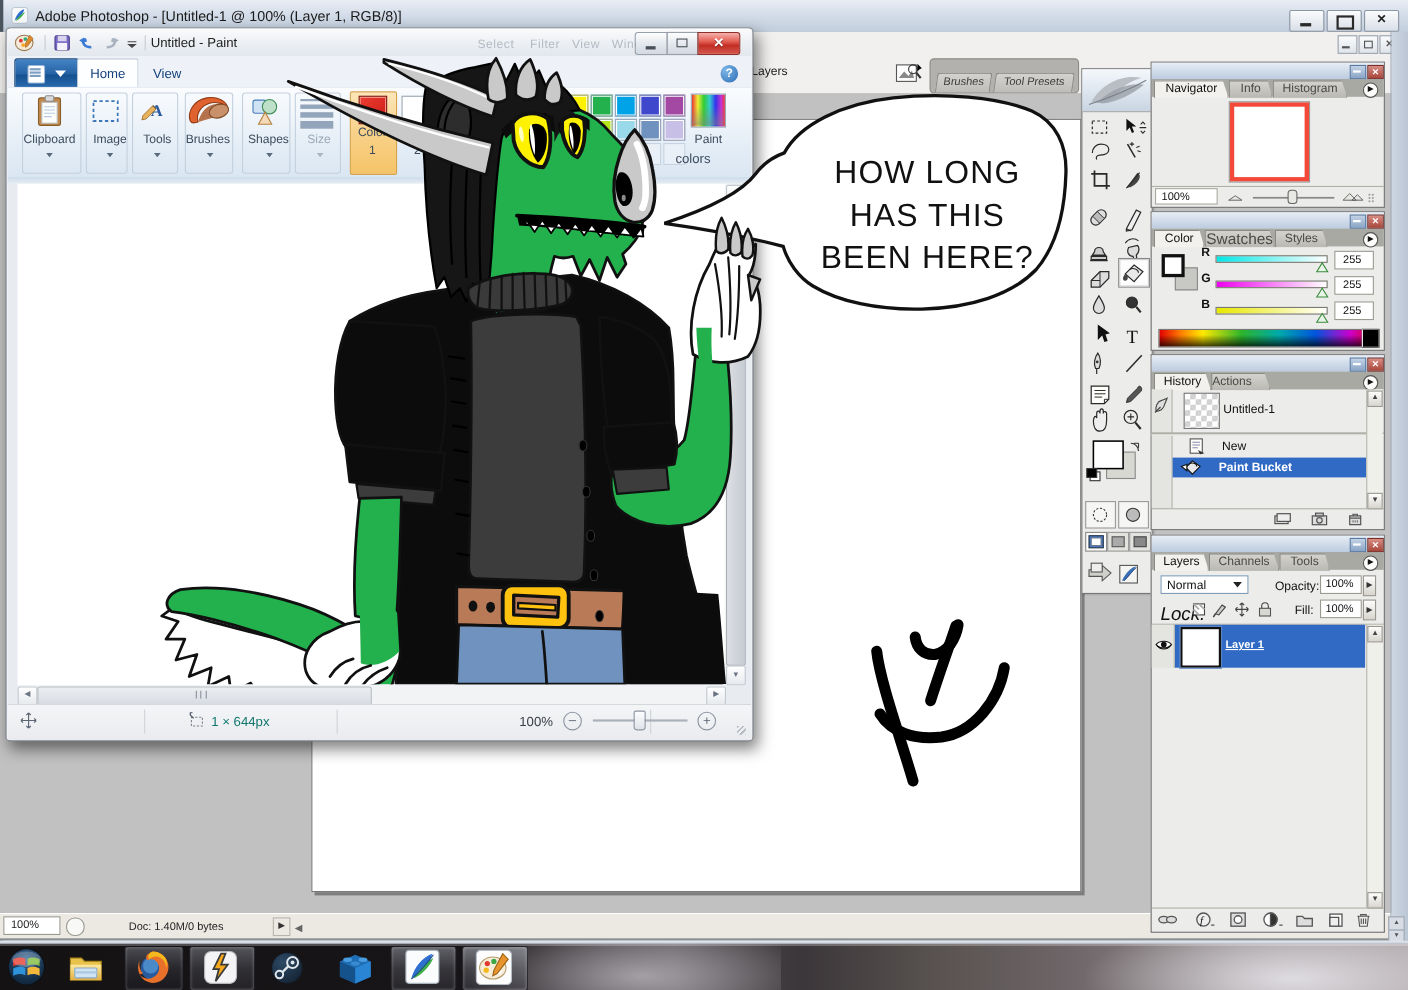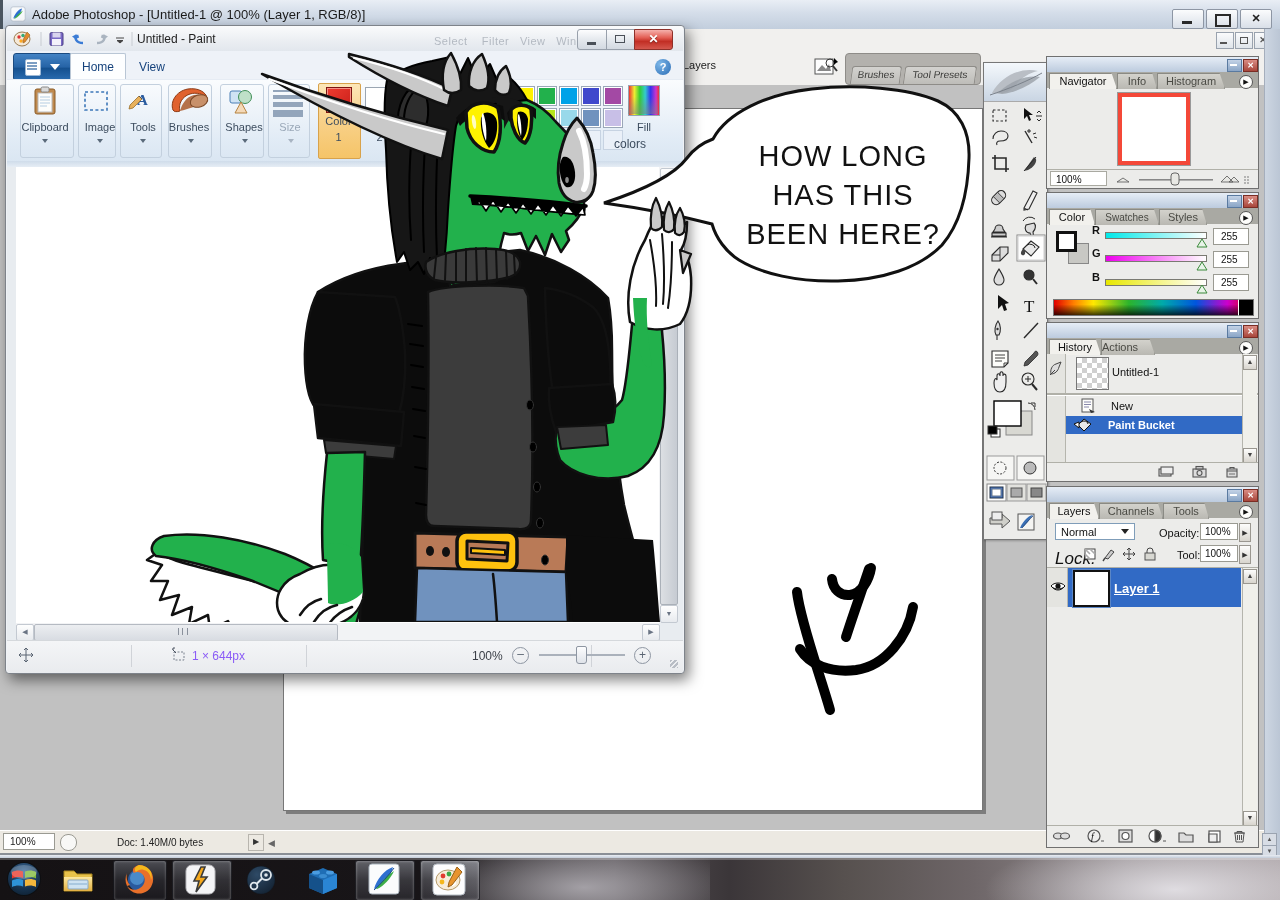--- a/index.html
+++ b/index.html
@@ -209,21 +209,21 @@
 </div>
 
 <div class="abs" style="left:1046px;top:192px;width:211px;height:125px;background:#ececea;border:1px solid #707070;">
  <div class="abs" style="left:0;top:0;width:211px;height:15px;background:linear-gradient(#e6edf6,#bccbde);border-bottom:1px solid #94a2b5;"></div>
  <div class="abs" style="left:180px;top:2px;width:13px;height:11px;background:linear-gradient(#c3d2e6,#8aa5c6);border:1px solid #5a7aa0;">
       <div class="abs" style="left:2px;top:4px;width:7px;height:2px;background:#fff;"></div>
     </div>
  <div class="abs" style="left:196px;top:2px;width:13px;height:11px;background:linear-gradient(#da8d84,#a8453a);border:1px solid #7a2d24;color:#fff;font-size:8px;font-weight:bold;text-align:center;line-height:11px;">✕</div>
  <div class="abs" style="left:0;top:15px;width:211px;height:16px;background:#a9a9a3;"></div>
  <div class="abs" style="left:2px;top:16px;width:44px;height:15px;background:#f2f1ed;border:1px solid #8a8a84;border-bottom:none;font-size:11px;color:#111;text-align:center;line-height:15px;clip-path:polygon(0 0,90% 0,100% 100%,0 100%);">Color</div>
- <div class="abs" style="left:48px;top:16px;width:62px;height:15px;background:linear-gradient(#d3d2cc,#b9b8b2);border:1px solid #8a8a84;border-bottom:none;font-size:10px;color:#4a4a44;text-align:center;line-height:15px;clip-path:polygon(0 0,92% 0,100% 100%,0 100%);">Swatches</div>
+ <div class="abs" style="left:48px;top:16px;width:62px;height:15px;background:linear-gradient(#d3d2cc,#b9b8b2);border:1px solid #8a8a84;border-bottom:none;font-size:14px;color:#4a4a44;text-align:center;line-height:15px;clip-path:polygon(0 0,92% 0,100% 100%,0 100%);">Swatches</div>
  <div class="abs" style="left:112px;top:16px;width:46px;height:15px;background:linear-gradient(#d3d2cc,#b9b8b2);border:1px solid #8a8a84;border-bottom:none;font-size:11px;color:#4a4a44;text-align:center;line-height:15px;clip-path:polygon(0 0,90% 0,100% 100%,0 100%);">Styles</div>
  <div class="abs" style="left:192px;top:18px;width:12px;height:12px;border-radius:7px;background:#fdfdfb;border:1px solid #555;color:#111;font-size:7px;text-align:center;line-height:12px;">▶</div>
  <div class="abs" style="left:21px;top:50px;width:19px;height:19px;background:#c8c8c4;border:1px solid #888;"></div>
  <div class="abs" style="left:9px;top:38px;width:15px;height:15px;background:#fff;border:3px solid #111;"></div>
  <div class="abs" style="left:45px;top:31px;font-size:11px;font-weight:bold;color:#111;">R</div>
  <div class="abs" style="left:58px;top:39px;width:100px;height:5px;border:1px solid #7a7a72;background:linear-gradient(90deg,#00e8e8,#ffffff);"></div>
  <div class="abs" style="left:45px;top:54px;font-size:11px;font-weight:bold;color:#111;">G</div>
  <div class="abs" style="left:58px;top:62px;width:100px;height:5px;border:1px solid #7a7a72;background:linear-gradient(90deg,#ee00ee,#ffffff);"></div>
  <div class="abs" style="left:45px;top:78px;font-size:11px;font-weight:bold;color:#111;">B</div>
  <div class="abs" style="left:58px;top:86px;width:100px;height:5px;border:1px solid #7a7a72;background:linear-gradient(90deg,#e8e800,#ffffff);"></div>
@@ -314,34 +314,34 @@
   <g stroke="#444" fill="none" stroke-width="1">
    <rect x="2" y="3" width="10" height="10" fill="#fff"></rect>
         <path d="M2,3 l5,5 M7,3 l5,5 M2,8 l5,5" stroke-width="1.6" stroke="#aaa"></path>
    <path d="M22,12 L28,4 L31,6 L25,13 Z" fill="#ccc"></path>
         <path d="M22,12 l-2,3" stroke-width="1.4"></path>
    <path d="M46,2 v12 M40,8 h12 M46,2 l-2,2 M46,2 l2,2 M46,14 l-2,-2 M46,14 l2,-2 M40,8 l2,-2 M40,8 l2,2 M52,8 l-2,-2 M52,8 l-2,2"></path>
    <rect x="62" y="7" width="10" height="7" fill="#d8d8d2" stroke="#555"></rect>
         <path d="M64,7 v-2 a3,3 0 0 1 6,0 v2"></path>
   </g>
  </svg>
- <div class="abs" style="left:130px;top:62px;font-size:11px;color:#111;">Tool:</div>
+ <div class="abs" style="left:130px;top:62px;font-size:11px;color:#111;">Fill:</div>
  <div class="abs" style="left:153px;top:58px;width:38px;height:17px;background:#fff;border:1px solid #9a9a92;font-size:10px;color:#111;line-height:16px;padding-left:4px;box-sizing:border-box;">100%</div>
  <div class="abs" style="left:192px;top:58px;width:12px;height:19px;background:linear-gradient(#fdfdfc,#d8d5ce);border:1px solid #9a9790;color:#333;font-size:7px;text-align:center;line-height:18px;box-sizing:border-box;">▶</div>
  <div class="abs" style="left:0;top:80px;width:211px;height:1px;background:#b0b0a8;"></div>
 
  <div class="abs" style="left:20px;top:81px;width:174px;height:39px;background:#316ac5;"></div>
  <div class="abs" style="left:0;top:81px;width:20px;height:39px;background:#e4e4e0;border-right:1px solid #b5b5ad;"></div>
  <svg class="abs" style="left:3px;top:92px;" width="16" height="14" viewBox="0 0 16 14">
       <path d="M1,7 C4,3 12,3 15,7 C12,11 4,11 1,7 Z" fill="#fff" stroke="#111"></path>
       <circle cx="8" cy="7" r="2.6" fill="#111"></circle>
       <path d="M2,8 C5,12 11,12 14,8" fill="none" stroke="#111"></path>
     </svg>
  <div class="abs" style="left:26px;top:83px;width:33px;height:33px;background:#fff;border:2px solid #111;outline:1px solid #5a86c6;"></div>
- <div class="abs" style="left:67px;top:94px;font-size:13px;font-weight:bold;color:#fff;text-decoration:underline;">Layer 1</div>
+ <div class="abs" style="left:67px;top:94px;font-size:10px;font-weight:bold;color:#fff;text-decoration:underline;">Layer 1</div>
 
  <div class="abs" style="left:195px;top:81px;width:14px;height:257px;background:#f0f0eb;border-left:1px solid #b5b5ad;"></div>
  <div class="abs" style="left:196px;top:82px;width:12px;height:13px;background:linear-gradient(#fdfdfc,#d8d5ce);border:1px solid #9a9790;color:#444;font-size:7px;text-align:center;line-height:12px;">▲</div>
  <div class="abs" style="left:196px;top:324px;width:12px;height:13px;background:linear-gradient(#fdfdfc,#d8d5ce);border:1px solid #9a9790;color:#444;font-size:7px;text-align:center;line-height:12px;">▼</div>
  <div class="abs" style="left:0;top:338px;width:211px;height:1px;background:#b0b0a8;"></div>
 
  <svg class="abs" style="left:4px;top:341px;" width="200" height="17" viewBox="0 0 200 17">
   <g stroke="#555" fill="none" stroke-width="1.2">
    <ellipse cx="7" cy="8" rx="4.5" ry="3" fill="#ddd"></ellipse>
         <ellipse cx="14" cy="8" rx="4.5" ry="3" fill="#ddd"></ellipse>
@@ -505,21 +505,21 @@
   <div class="abs" style="left:465px;top:104px;width:18px;height:18px;background:#eaf0f8;border:1px solid #c7d3e2;"></div>
   <div class="abs" style="left:487px;top:104px;width:18px;height:18px;background:#eaf0f8;border:1px solid #c7d3e2;"></div>
   <div class="abs" style="left:509px;top:104px;width:18px;height:18px;background:#eaf0f8;border:1px solid #c7d3e2;"></div>
   <div class="abs" style="left:531px;top:104px;width:18px;height:18px;background:#eaf0f8;border:1px solid #c7d3e2;"></div>
   <div class="abs" style="left:553px;top:104px;width:18px;height:18px;background:#eaf0f8;border:1px solid #c7d3e2;"></div>
   <div class="abs" style="left:575px;top:104px;width:18px;height:18px;background:#eaf0f8;border:1px solid #c7d3e2;"></div>
   <div class="abs" style="left:597px;top:104px;width:18px;height:18px;background:#eaf0f8;border:1px solid #c7d3e2;"></div>
 
   <div class="abs" style="left:622px;top:59px;width:30px;height:29px;border:1px solid #98a3b2;background:linear-gradient(90deg,#e33,#ee3 18%,#3c3 36%,#3cc 54%,#33e 72%,#c3c 90%,#e33);"></div>
   <div class="abs" style="left:622px;top:59px;width:30px;height:29px;background:linear-gradient(rgba(255,255,255,0) 40%,rgba(130,130,130,0.55));"></div>
-  <div class="abs" style="left:608px;top:95px;width:60px;height:14px;font-size:11px;color:#3c4c5e;text-align:center;">Fill</div>
+  <div class="abs" style="left:608px;top:95px;width:60px;height:14px;font-size:11px;color:#3c4c5e;text-align:center;">Paint</div>
   <div class="abs" style="left:608px;top:111px;width:60px;height:14px;font-size:12px;color:#3c4c5e;text-align:left;">colors</div>
 
   <div class="abs" style="left:1px;top:141px;width:676px;height:482px;background:#e8ecf0;"></div>
   <div class="abs" style="left:10px;top:141px;width:643px;height:456px;background:#fff;"></div>
 
   <div class="abs" style="left:653px;top:141px;width:18px;height:456px;background:#f2f3f5;"></div>
   <div class="abs" style="left:654px;top:142px;width:16px;height:16px;background:linear-gradient(#fefefe,#e7eaee);border:1px solid #c3c9d1;border-radius:2px;color:#6a7484;font-size:7px;text-align:center;line-height:15px;">▲</div>
   <div class="abs" style="left:654px;top:579px;width:16px;height:16px;background:linear-gradient(#fefefe,#e7eaee);border:1px solid #c3c9d1;border-radius:2px;color:#6a7484;font-size:7px;text-align:center;line-height:15px;">▼</div>
   <div class="abs" style="left:654px;top:160px;width:16px;height:417px;background:linear-gradient(90deg,#dcdfe3,#c6cbd2);border:1px solid #aab0b8;border-radius:2px;"></div>
 
@@ -532,21 +532,21 @@
 
   <div class="abs" style="left:1px;top:614px;width:676px;height:32px;background:linear-gradient(#f4f5f7,#e9ebee);border-top:1px solid #d5d8dc;border-radius:0 0 3px 3px;"></div>
   <svg class="abs" style="left:12px;top:621px;" width="16" height="16" viewBox="0 0 16 16" stroke="#5a6472" fill="none">
     <path d="M8,1 L8,15 M1,8 L15,8 M8,1 L6,3 M8,1 L10,3 M8,15 L6,13 M8,15 L10,13 M1,8 L3,6 M1,8 L3,10 M15,8 L13,6 M15,8 L13,10"></path>
   </svg>
   <div class="abs" style="left:125px;top:619px;width:1px;height:22px;background:#d0d3d8;"></div>
   <svg class="abs" style="left:165px;top:621px;" width="16" height="16" viewBox="0 0 16 16">
     <rect x="3" y="5" width="10" height="8" fill="none" stroke="#7a828e" stroke-dasharray="2,1.5"></rect>
     <path d="M2,3 L2,1 L4,1 M1.5,2.5 L5,6" stroke="#4a5260" fill="none"></path>
   </svg>
-  <div class="abs" style="left:186px;top:623px;font-size:12px;color:#8b5cf6;text-align:center;">1 × 644px</div>
+  <div class="abs" style="left:186px;top:623px;font-size:12px;color:#0f766e;text-align:center;">1 × 644px</div>
   <div class="abs" style="left:300px;top:619px;width:1px;height:22px;background:#d0d3d8;"></div>
   <div class="abs" style="left:585px;top:619px;width:1px;height:22px;background:#d0d3d8;"></div>
   <div class="abs" style="left:466px;top:623px;font-size:12px;color:#3a3f47;">100%</div>
   <div class="abs" style="left:506px;top:621px;width:15px;height:15px;border:1.5px solid #8e96a2;border-radius:9px;color:#5a6472;font-size:12px;line-height:13px;text-align:center;">–</div>
   <div class="abs" style="left:533px;top:628px;width:86px;height:2px;background:#aab1bb;"></div>
   <div class="abs" style="left:570px;top:620px;width:9px;height:16px;background:linear-gradient(#fdfdfe,#dfe3e9);border:1px solid #8e96a2;border-radius:2px 2px 3px 3px;"></div>
   <div class="abs" style="left:628px;top:621px;width:15px;height:15px;border:1.5px solid #8e96a2;border-radius:9px;color:#5a6472;font-size:12px;line-height:14px;text-align:center;">+</div>
   <div class="abs" style="left:664px;top:634px;width:8px;height:8px;background:repeating-linear-gradient(135deg,#b8bdc5 0 1.5px,transparent 1.5px 3.5px);"></div>
 </div>
 

